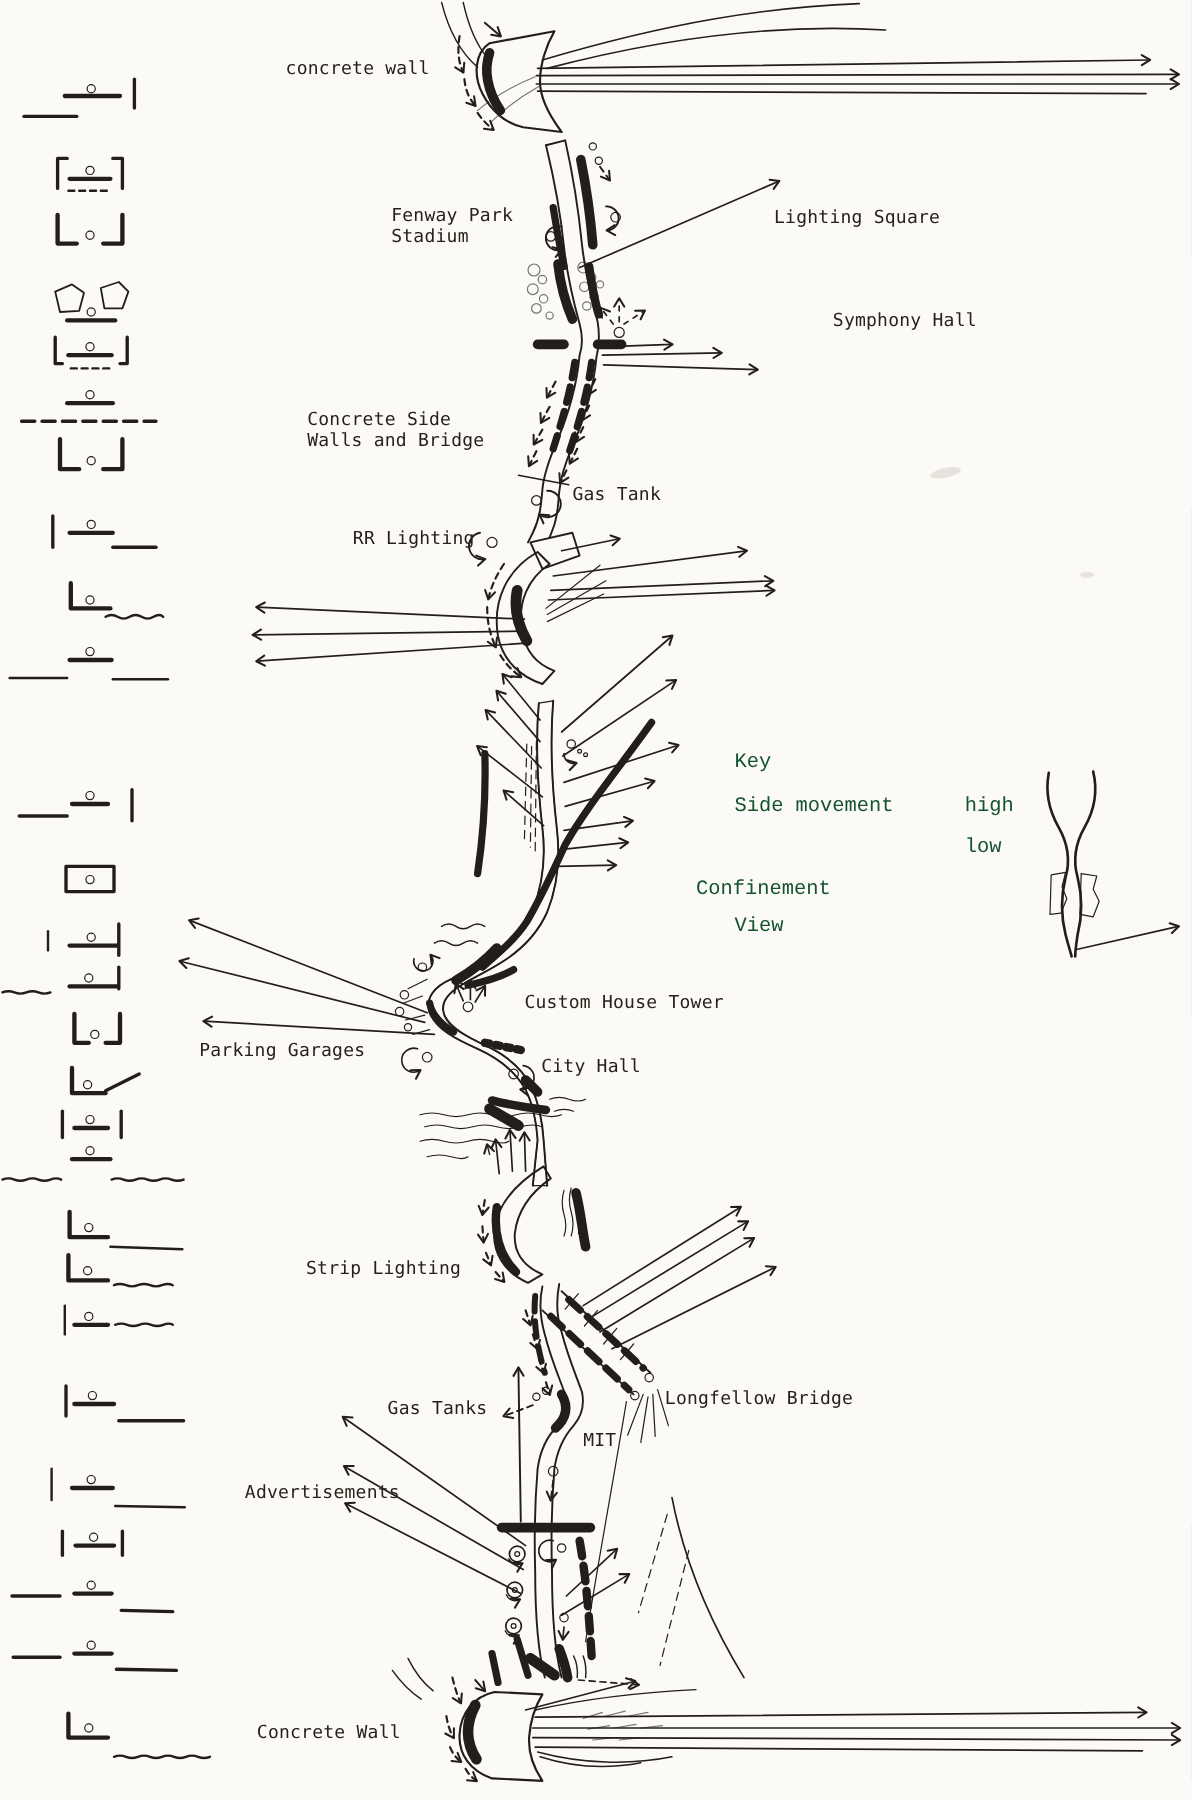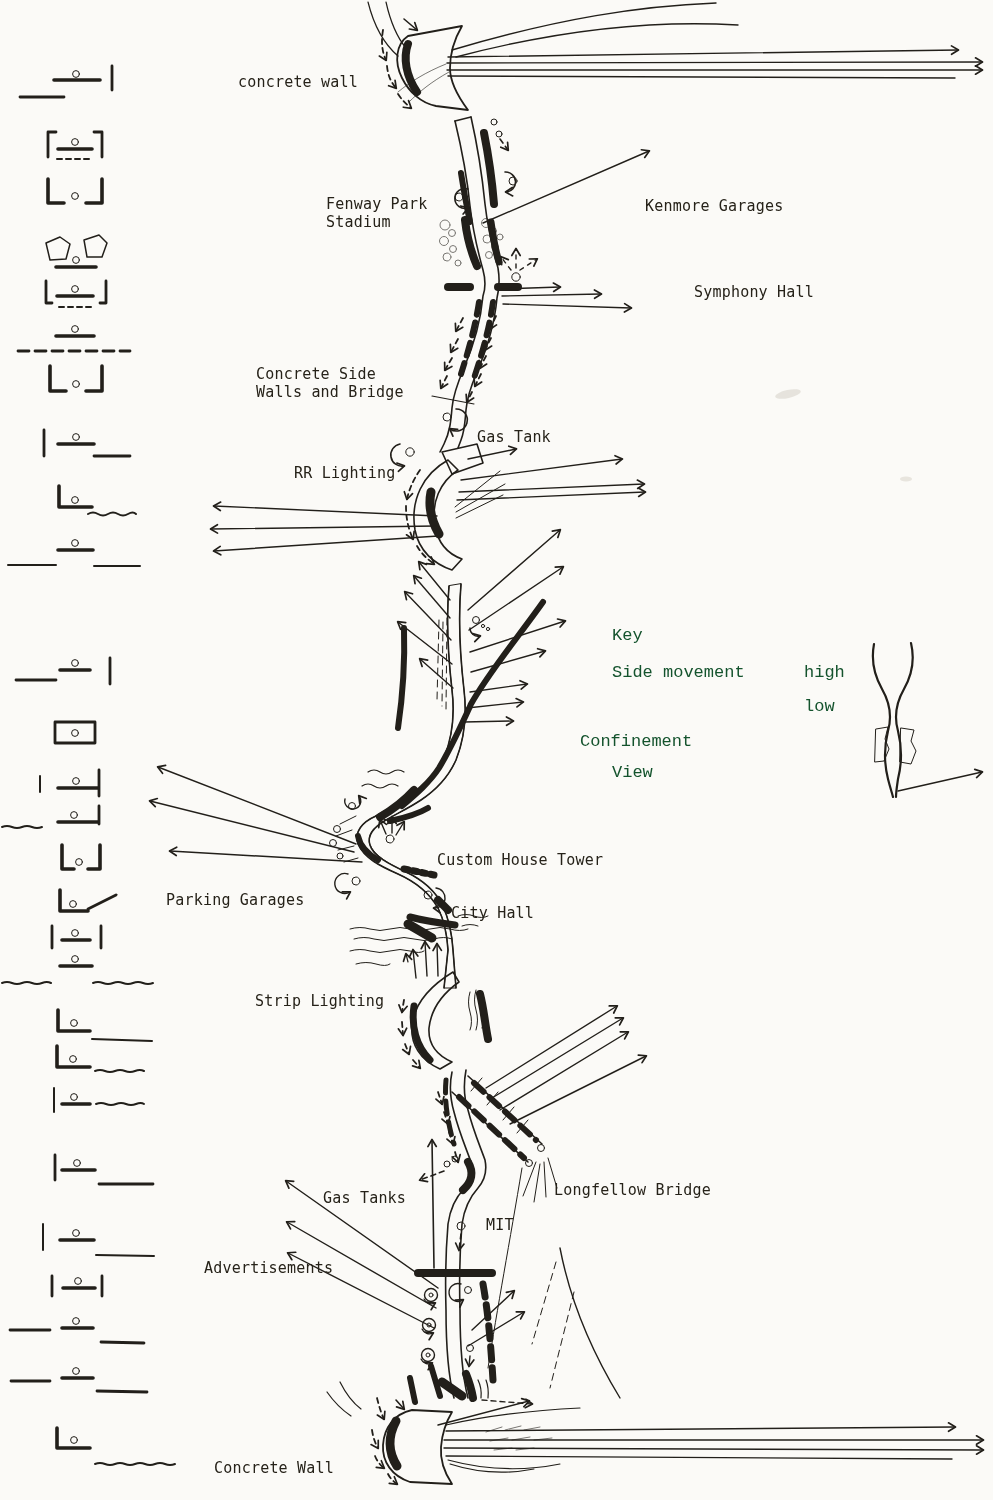--- a/index.html
+++ b/index.html
@@ -18,21 +18,21 @@
   .blk{fill:#221f1a;stroke:none;}
   .dsh{stroke-dasharray:5 4;}
   .dsh2{stroke-dasharray:7 5;}
   .dshB{stroke-dasharray:13 8;}
   .dshD{stroke-dasharray:4 5;}
   .gray{stroke:#8e887c;}
   .faint{opacity:.6;}
   .hatchfill{fill:url(#ht);stroke:#221f1a;stroke-width:1.5;}
   
   .lbl{position:absolute;font:15px/18px "DejaVu Sans Mono",monospace;color:#262219;
-       white-space:pre-line;letter-spacing:.2px;margin-top:25px;}
+       white-space:pre-line;letter-spacing:.2px;}
   .klbl{position:absolute;font:17px/20px "Liberation Mono",monospace;color:#14532d;}
 </style>
 </head>
 <body>
 
 <div id="stage">
 
 <svg id="map" width="993" height="1500" viewBox="0 0 993 1500">
   <defs>
     <marker id="ah" markerUnits="userSpaceOnUse" markerWidth="13" markerHeight="13" refX="8.5" refY="6" orient="auto">
@@ -508,30 +508,30 @@
     <line x1="898" y1="791" x2="982" y2="772" class="w14" marker-end="url(#ah)"></line>
   </g>
 
   <ellipse cx="788" cy="394" rx="13" ry="4" fill="#cdc8bd" stroke="none" opacity="0.45" transform="rotate(-12 788 394)"></ellipse>
   <ellipse cx="906" cy="479" rx="6" ry="2.5" fill="#d5d0c6" stroke="none" opacity="0.5"></ellipse>
 </svg>
 
 <div class="lbl" style="left:238px;top:48px">concrete wall</div>
 <div class="lbl" style="left:326px;top:170px">Fenway Park
 Stadium</div>
-<div class="lbl" style="left:645px;top:172px">Kenmore Garages</div>
+<div class="lbl" style="left:645px;top:172px">Lighting Square</div>
 <div class="lbl" style="left:694px;top:258px">Symphony Hall</div>
 <div class="lbl" style="left:256px;top:340px">Concrete Side
 Walls and Bridge</div>
 <div class="lbl" style="left:477px;top:403px">Gas Tank</div>
 <div class="lbl" style="left:294px;top:439px">RR Lighting</div>
 <div class="lbl" style="left:437px;top:826px">Custom House Tower</div>
 <div class="lbl" style="left:166px;top:866px">Parking Garages</div>
 <div class="lbl" style="left:451px;top:879px">City Hall</div>
-<div class="lbl" style="left:255px;top:967px">Strip Lighting</div>
+<div class="lbl" style="left:255px;top:1048px">Strip Lighting</div>
 <div class="lbl" style="left:323px;top:1164px">Gas Tanks</div>
 <div class="lbl" style="left:554px;top:1156px">Longfellow Bridge</div>
 <div class="lbl" style="left:486px;top:1191px">MIT</div>
 <div class="lbl" style="left:204px;top:1234px">Advertisements</div>
 <div class="lbl" style="left:214px;top:1434px">Concrete Wall</div>
 
 <div class="klbl" style="left:612px;top:626px">Key</div>
 <div class="klbl" style="left:612px;top:663px">Side movement</div>
 <div class="klbl" style="left:804px;top:663px">high</div>
 <div class="klbl" style="left:804px;top:697px">low</div>

